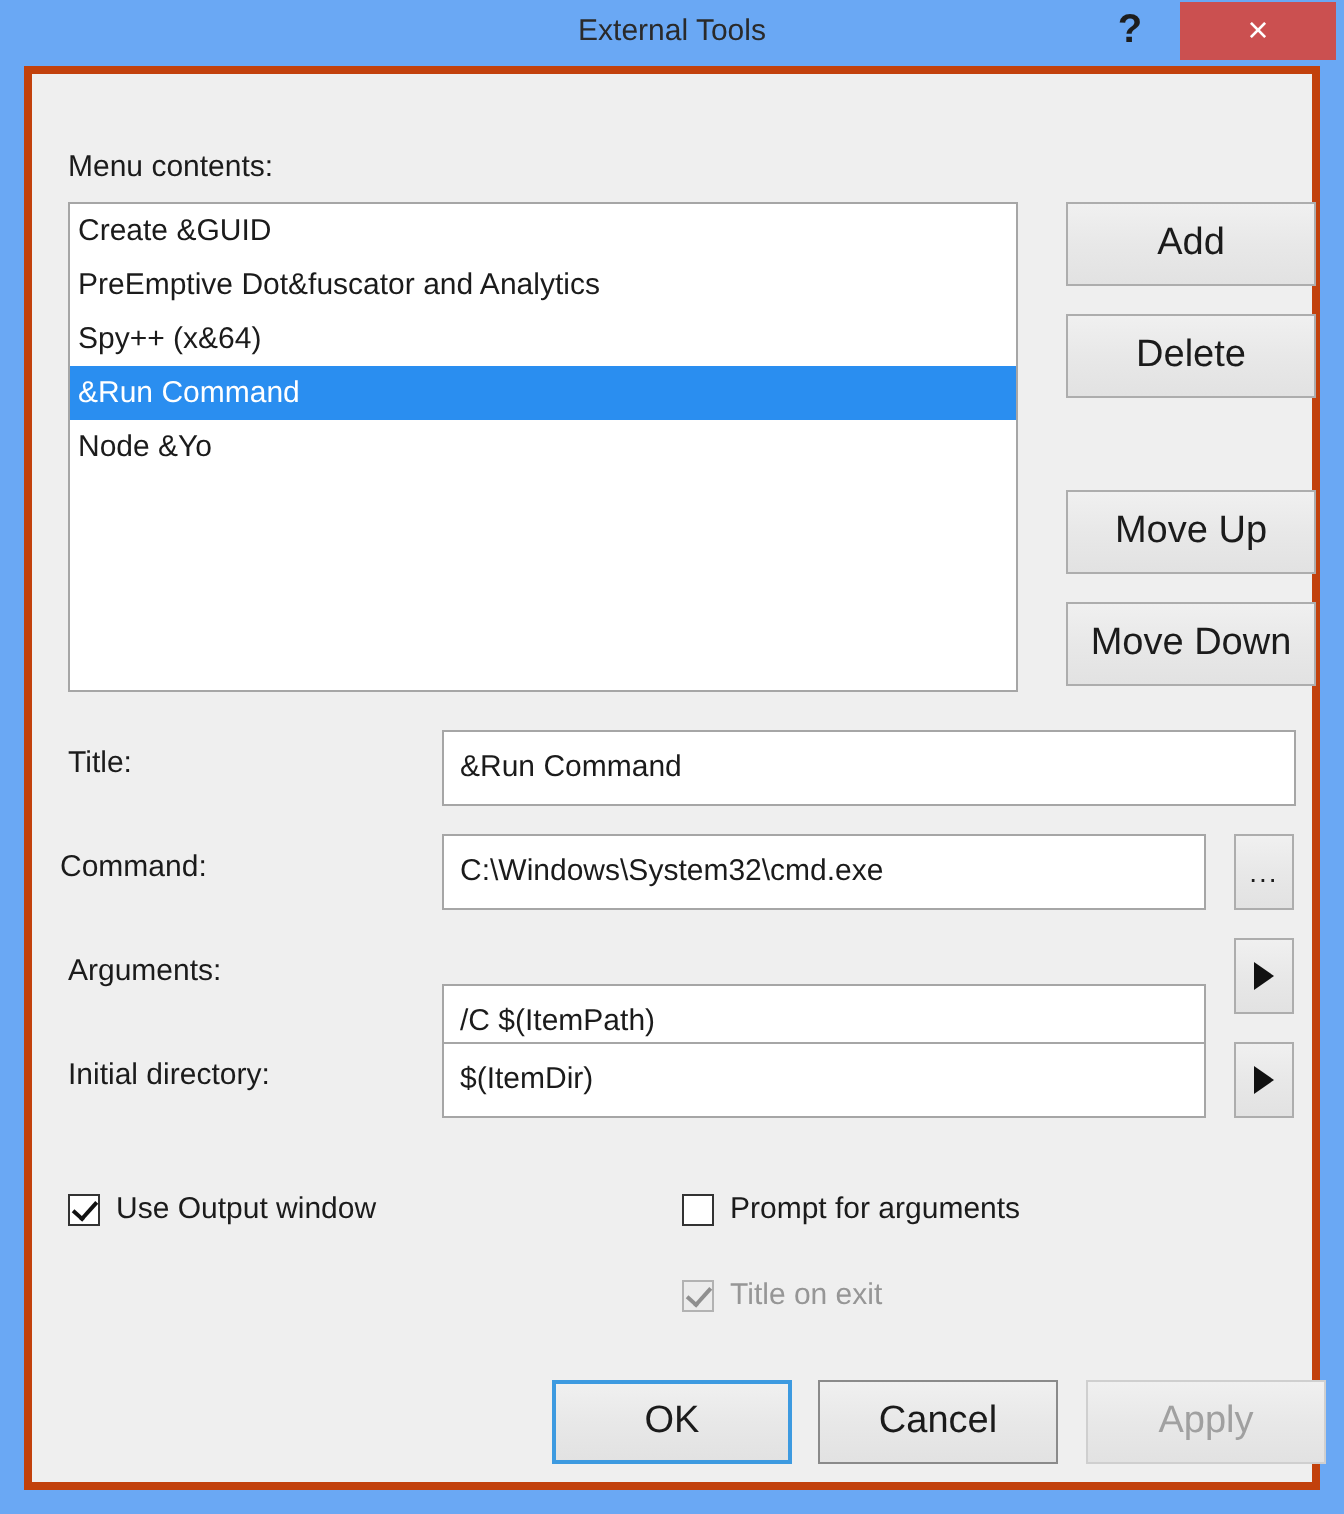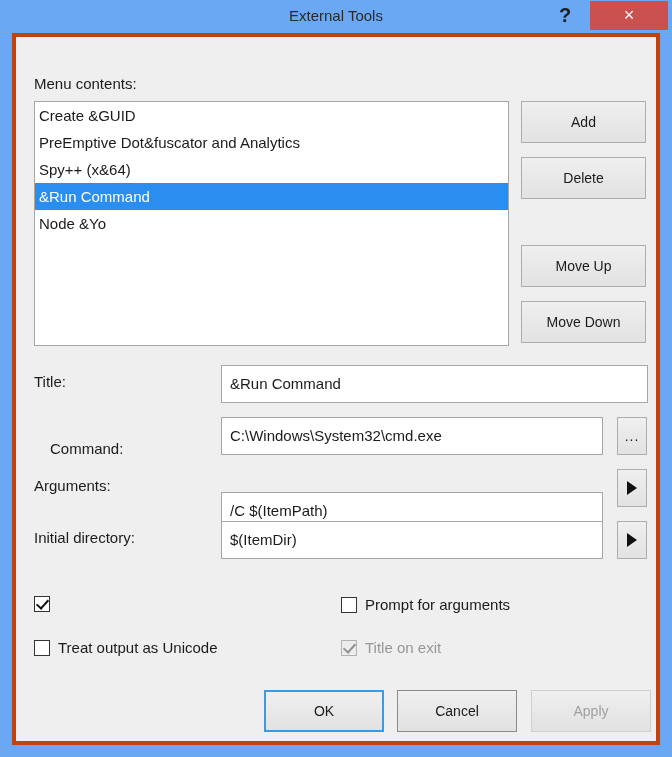--- a/index.html
+++ b/index.html
@@ -115,28 +115,29 @@
     background: #2a8ef0;
     color: #ffffff;
   }
 
   
   .btn {
     position: absolute;
     background: linear-gradient(to bottom, #f0f0f0 0%, #e8e8e8 50%, #e2e2e2 100%);
     border: 1px solid #adadad;
     box-sizing: border-box;
-    font-size: 14px;
+    font-size: 19px;
     color: #1b1b1b;
     text-align: center;
     cursor: default;
     user-select: none;
     display: flex;
     align-items: center;
     justify-content: center;
+    margin-left: 12px;
   }
   .btn.disabled { color: #a0a0a0; border-color: #cfcfcf; }
   .btn.default  { border: 2px solid #3d9ae0; }
   .btn.cancel   { border: 1px solid #8a8a8a; }
 
   
   .tinput {
     position: absolute;
     background: #ffffff;
     border: 1px solid #a6a6a6;
@@ -233,51 +234,48 @@
     </div>
 
     <div class="btn" style="left:505px; top:64px; width:125px; height:42px;">Add</div>
     <div class="btn" style="left:505px; top:120px; width:125px; height:42px;">Delete</div>
     <div class="btn" style="left:505px; top:208px; width:125px; height:42px;">Move Up</div>
     <div class="btn" style="left:505px; top:264px; width:125px; height:42px;">Move Down</div>
 
     <div class="lbl" style="left:18px; top:336px;">Title:</div>
     <div class="tinput" style="left:205px; top:328px; width:427px; height:38px;">&amp;Run Command</div>
 
-    <div class="lbl" style="left:34px; top:388px;margin-top:15px;">Command:</div>
+    <div class="lbl" style="left:14px; top:388px;">Command:</div>
     <div class="tinput" style="left:205px; top:380px; width:382px; height:38px;">C:\Windows\System32\cmd.exe</div>
     <div class="sbtn" style="left:601px; top:380px;">
       <span class="dots">...</span>
     </div>
 
     <div class="lbl" style="left:18px; top:440px;">Arguments:</div>
     <div class="tinput" style="left:205px; top:455px; width:382px; height:38px;">/C $(ItemPath)</div>
     <div class="sbtn" style="left:601px; top:432px;">
       <span class="tri"></span>
     </div>
 
     <div class="lbl" style="left:18px; top:492px;">Initial directory:</div>
     <div class="tinput" style="left:205px; top:484px; width:382px; height:38px;">$(ItemDir)</div>
     <div class="sbtn" style="left:601px; top:484px;">
       <span class="tri"></span>
     </div>
 
     <div class="cbrow" style="left:18px; top:559px;">
       <span class="cbox checked"></span>
+      <span class="cbtext">Use Output window</span>
     </div>
 
     <div class="cbrow" style="left:325px; top:559px;">
       <span class="cbox"></span>
       <span class="cbtext">Prompt for arguments</span>
     </div>
 
-    <div class="cbrow" style="left:18px; top:602px;">
-      <span class="cbox"></span>
-      <span class="cbtext">Treat output as Unicode</span>
-    </div>
 
     <div class="cbrow" style="left:325px; top:602px;">
       <span class="cbox dis checked"></span>
       <span class="cbtext dis">Title on exit</span>
     </div>
 
     <div class="btn default" style="left:248px; top:653px; width:120px; height:42px;">OK</div>
     <div class="btn cancel" style="left:381px; top:653px; width:120px; height:42px;">Cancel</div>
     <div class="btn disabled" style="left:515px; top:653px; width:120px; height:42px;">Apply</div>
 

